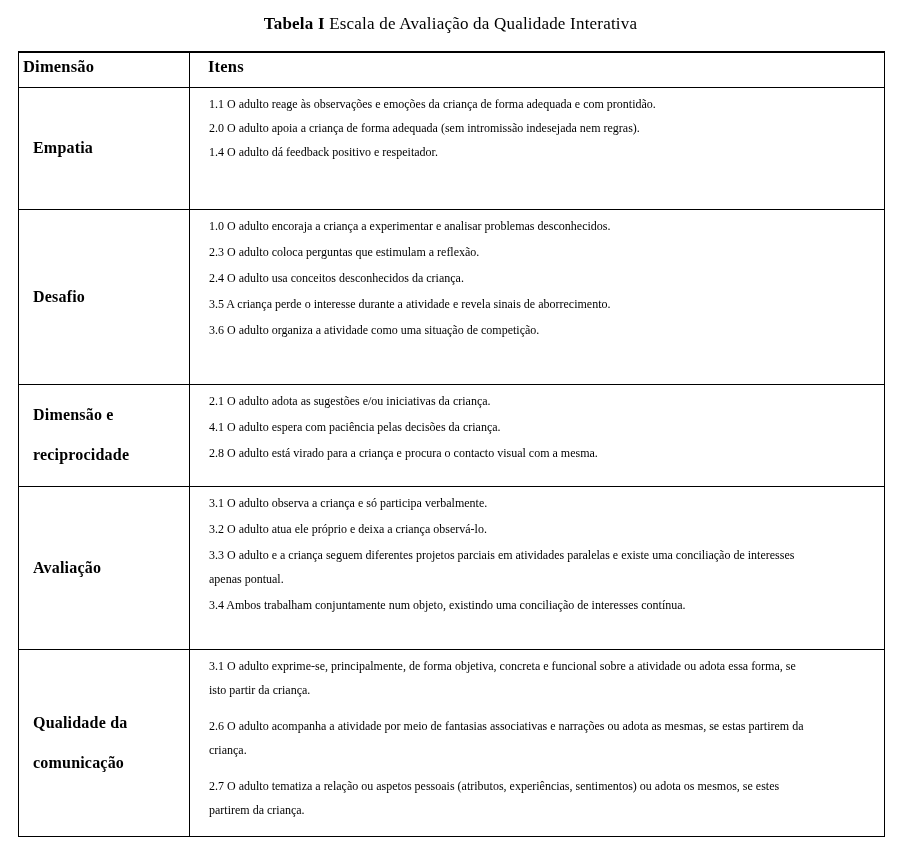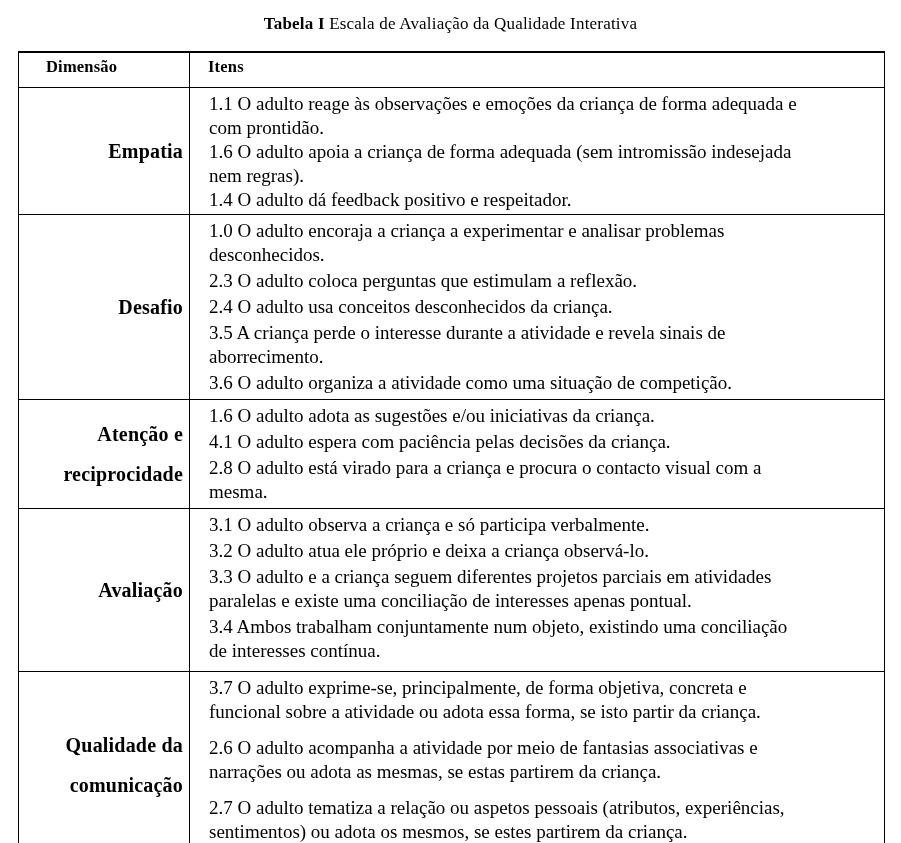--- a/index.html
+++ b/index.html
@@ -42,34 +42,33 @@
   }
   table.scale { border-top: 2px solid #000; }
 
   thead th {
     height: 35px;
     font-size: 16.5px;
     font-weight: bold;
     padding: 4px 0 0 0;
     letter-spacing: 0.2px;
   }
-  th.h-dim   { padding-left: 27px; }
+  th.h-dim   { padding-left: 4px; }
   th.h-items { padding-left: 18px; margin-top: 34px; }
 
   td.dim {
     vertical-align: middle;
     font-weight: bold;
-    font-size: 20px;
+    font-size: 16px;
     line-height: 40px;
     padding: 0 6px 0 14px;
     letter-spacing: 0.2px;
-    text-align: right;
   }
   td.items {
-    font-size: 19px;
+    font-size: 12px;
     line-height: 24px;
     padding: 4px 76px 2px 19px;
   }
   td.items p { margin: 0 0 2px 0; }
 
   tr.r-empatia   { height: 122px; }
   tr.r-desafio   { height: 175px; }
   tr.r-atencao   { height: 102px; }
   tr.r-coop      { height: 163px; }
   tr.r-qualidade { height: 172px; }
@@ -95,55 +94,55 @@
       <tr>
         <th class="h-dim">Dimensão</th>
         <th class="h-items">Itens</th>
       </tr>
     </thead>
     <tbody>
       <tr class="r-empatia">
         <td class="dim">Empatia</td>
         <td class="items">
           <p>1.1 O adulto reage às observações e emoções da criança de forma adequada e com prontidão.</p>
-          <p>1.6 O adulto apoia a criança de forma adequada (sem intromissão indesejada nem regras).</p>
+          <p>2.0 O adulto apoia a criança de forma adequada (sem intromissão indesejada nem regras).</p>
           <p>1.4 O adulto dá feedback positivo e respeitador.</p>
         </td>
       </tr>
       <tr class="r-desafio">
         <td class="dim">Desafio</td>
         <td class="items">
           <p>1.0 O adulto encoraja a criança a experimentar e analisar problemas desconhecidos.</p>
           <p>2.3 O adulto coloca perguntas que estimulam a reflexão.</p>
           <p class="gap-before">2.4 O adulto usa conceitos desconhecidos da criança.</p>
           <p class="gap-before">3.5 A criança perde o interesse durante a atividade e revela sinais de aborrecimento.</p>
           <p>3.6 O adulto organiza a atividade como uma situação de competição.</p>
         </td>
       </tr>
       <tr class="r-atencao">
-        <td class="dim">Atenção e reciprocidade</td>
+        <td class="dim">Dimensão e reciprocidade</td>
         <td class="items">
-          <p>1.6 O adulto adota as sugestões e/ou iniciativas da criança.</p>
+          <p>2.1 O adulto adota as sugestões e/ou iniciativas da criança.</p>
           <p>4.1 O adulto espera com paciência pelas decisões da criança.</p>
           <p>2.8 O adulto está virado para a criança e procura o contacto visual com a mesma.</p>
         </td>
       </tr>
       <tr class="r-coop">
         <td class="dim">Avaliação</td>
         <td class="items">
           <p>3.1 O adulto observa a criança e só participa verbalmente.</p>
           <p>3.2 O adulto atua ele próprio e deixa a criança observá-lo.</p>
           <p>3.3 O adulto e a criança seguem diferentes projetos parciais em atividades paralelas e existe uma conciliação de interesses apenas pontual.</p>
           <p class="gap-before">3.4 Ambos trabalham conjuntamente num objeto, existindo uma conciliação de interesses contínua.</p>
         </td>
       </tr>
       <tr class="r-qualidade">
         <td class="dim">Qualidade da comunicação</td>
         <td class="items">
-          <p>3.7 O adulto exprime-se, principalmente, de forma objetiva, concreta e funcional sobre a atividade ou adota essa forma, se isto partir da criança.</p>
+          <p>3.1 O adulto exprime-se, principalmente, de forma objetiva, concreta e funcional sobre a atividade ou adota essa forma, se isto partir da criança.</p>
           <p>2.6 O adulto acompanha a atividade por meio de fantasias associativas e narrações ou adota as mesmas, se estas partirem da criança.</p>
           <p>2.7 O adulto tematiza a relação ou aspetos pessoais (atributos, experiências, sentimentos) ou adota os mesmos, se estes partirem da criança.</p>
         </td>
       </tr>
 
     </tbody>
   </table>
 
 </div>
 

